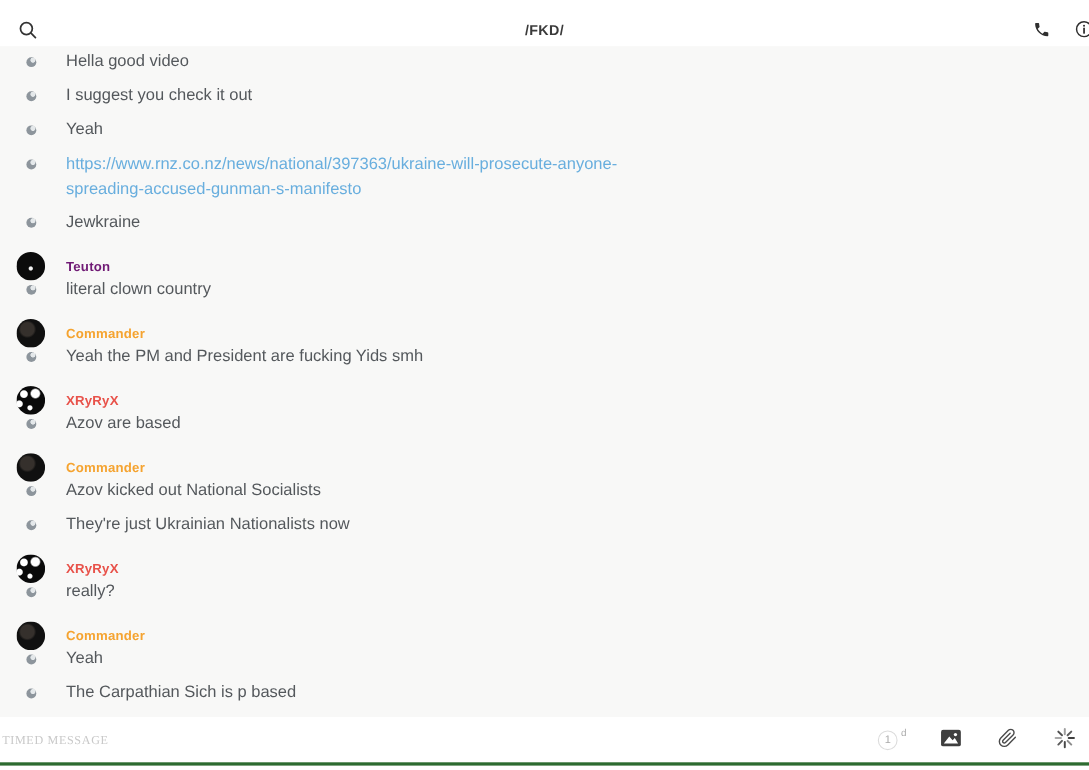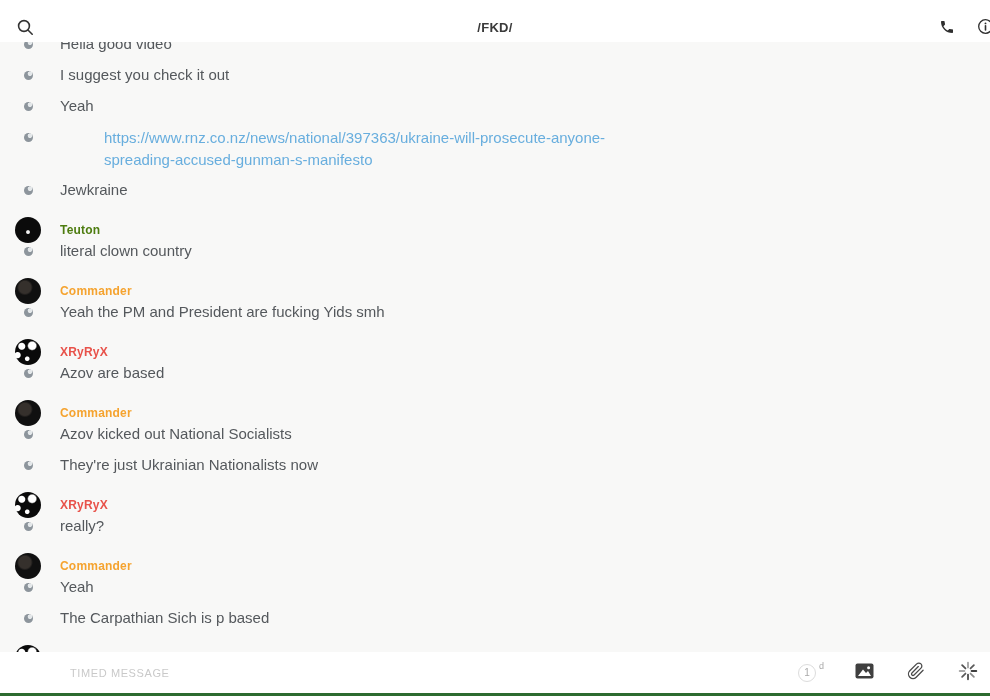--- a/index.html
+++ b/index.html
@@ -19,21 +19,21 @@
   }
   .hdr-left{position:absolute;left:14px;top:4px;display:flex;align-items:center;}
   .hdr-right{position:absolute;right:-6px;top:4px;display:flex;align-items:center;gap:18px;}
   .icon-btn{background:none;border:none;padding:2px;cursor:pointer;display:flex;align-items:center;}
   
   .chat{
     position:absolute;top:30px;left:0;right:0;height:622px;overflow:hidden;
     background:var(--chat_bg,#f8f8f7);
   }
   .group{margin:0;}
-  .group + .group, .group:first-child .msg-row:first-child{margin-top:4px;}
+  .group + .group, .group:first-child .msg-row:first-child{margin-top:16px;}
   .group-header{
     height:26px;display:flex;align-items:center;padding-left:15px;
     margin-top:17px;margin-bottom:-2px;
   }
   .avatar{
     width:26px;height:26px;border-radius:50%;flex:0 0 26px;display:inline-block;
     background:#0d0d0d;cursor:pointer;
   }
   .avatar-teuton{
     background:
@@ -60,33 +60,33 @@
     display:flex;align-items:flex-start;padding-left:24px;margin-bottom:11px;
   }
   .group .msg-row:first-child{margin-top:0;}
   .eye{
     width:9px;height:9px;border-radius:50%;flex:0 0 9px;margin-top:6px;margin-right:27px;
     background:radial-gradient(circle at 66% 30%, #e4e8ea 0 2px, #8d959c 2.6px);
   }
   .msg-text{
     font-size:15px;line-height:20px;color:var(--message_text,#54585c);
   }
-  .link-row{margin-bottom:9px;gap:44px;}
+  .link-row{margin-bottom:9px;}
   .link-row .msg-text{
     line-height:22px;max-width:505px;display:inline-block;word-wrap:break-word;
   }
   a.link{color:var(--link,#68aede);text-decoration:none;cursor:pointer;}
   
   .composer{
     position:absolute;top:652px;left:0;right:0;height:41px;background:#fff;z-index:4;
     display:flex;align-items:center;
   }
   .composer input{
-    flex:1;margin-left:68px;border:none;outline:none;background:transparent;
-    font-family:Liberation Sans, sans-serif;font-size:12px;color:#3b82f6;
+    flex:1;border:none;outline:none;background:transparent;
+    font-family:Liberation Serif, serif;font-size:12px;color:#3b82f6;
   }
   .composer input::placeholder{
     color:#c9c9c9;font-size:11px;letter-spacing:.6px;
   }
   .composer-icons{display:flex;align-items:center;gap:29px;padding-right:10px;}
   .timer{
     position:relative;background:none;border:none;padding:0 8px 0 0;cursor:pointer;
     display:flex;align-items:flex-start;
   }
   .timer-circle{
@@ -157,21 +157,21 @@
         <a class="msg-text link" href="#">https://www.rnz.co.nz/news/national/397363/ukraine-will-prosecute-anyone-spreading-accused-gunman-s-manifesto</a>
       </div>
       <div class="msg-row">
         <span class="eye"></span>
         <span class="msg-text">Jewkraine</span>
       </div>
     </div>
     <div class="group">
       <div class="group-header">
         <span class="avatar avatar-teuton"></span>
-        <span class="username" style="color: #4d7c0f;">Teuton</span>
+        <span class="username" style="color: #701a75;">Teuton</span>
       </div>
       <div class="msg-row">
         <span class="eye"></span>
         <span class="msg-text">literal clown country</span>
       </div>
     </div>
     <div class="group">
       <div class="group-header">
         <span class="avatar avatar-commander"></span>
         <span class="username" style="color: rgb(245, 163, 47);">Commander</span>

